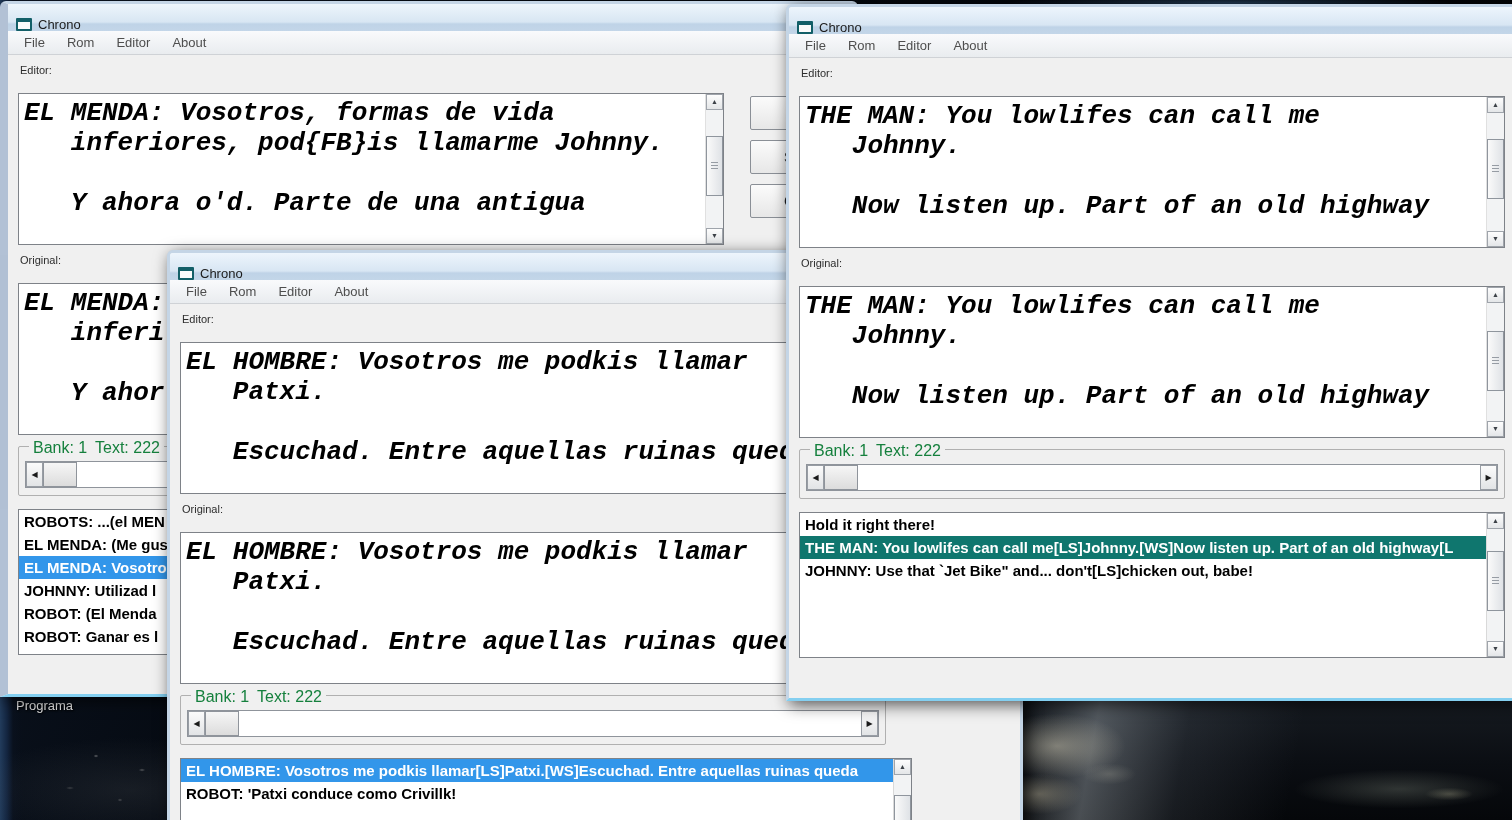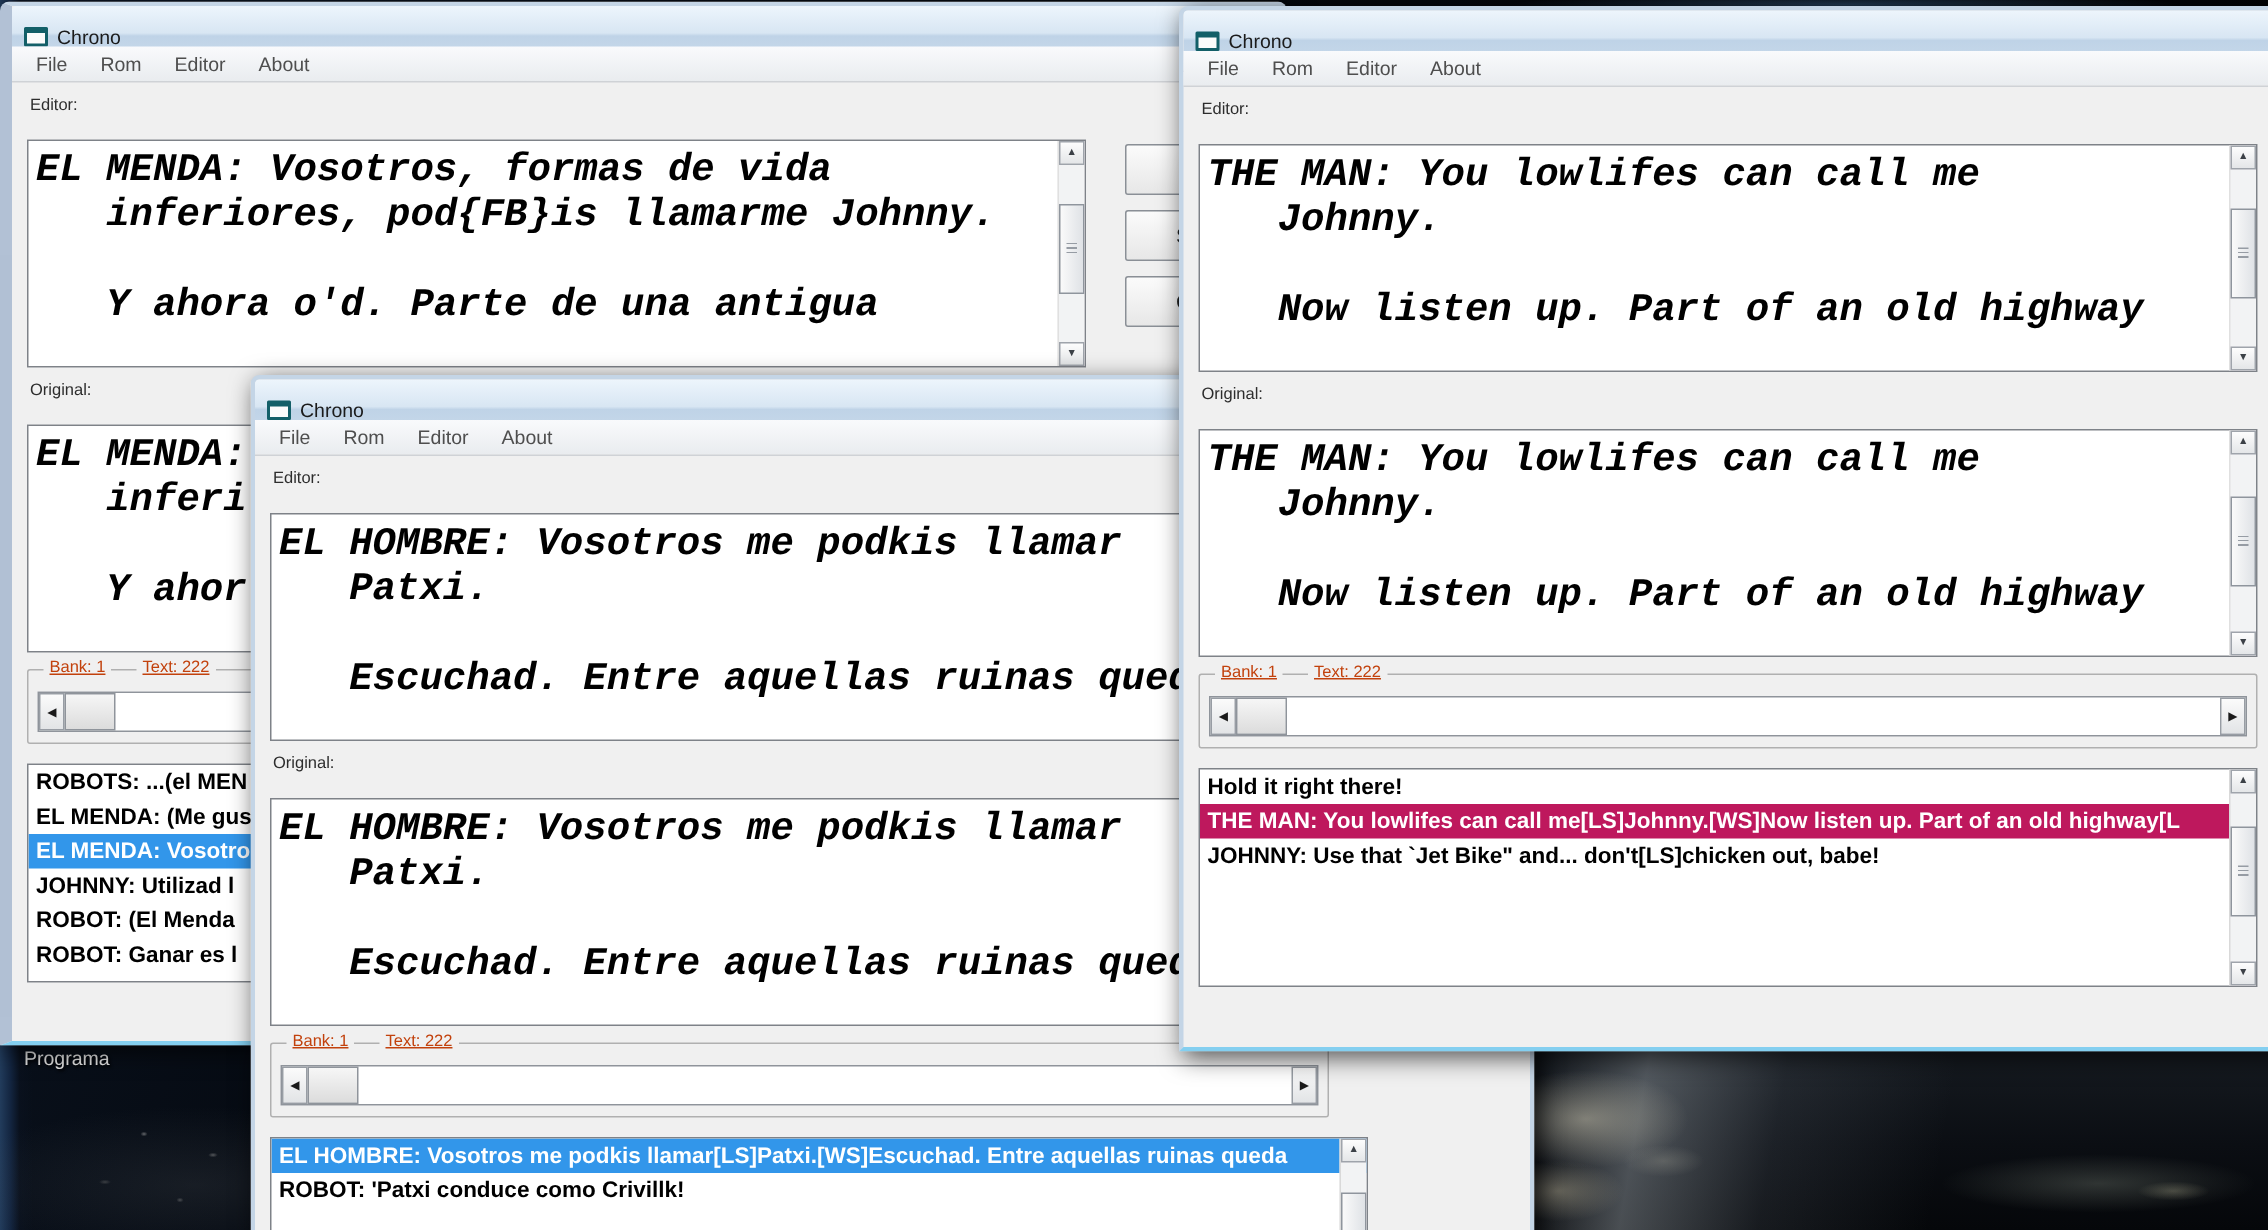--- a/index.html
+++ b/index.html
@@ -85,21 +85,21 @@
   .btncol{position:absolute;left:742px;top:92px;width:112px;display:flex;
     flex-direction:column;gap:10px;}
   .pushbtn{height:34px;box-sizing:border-box;border:1px solid #8a8f96;border-radius:2px;
     background:linear-gradient(#fbfbfb,#e7e7e7);font-size:14px;color:#1f1f1f;
     line-height:32px;padding-left:33px;}
 
   
   .bankbox{position:absolute;left:10px;top:442px;width:706px;height:50px;
     border:1px solid #b0b0b0;border-radius:2px;box-sizing:border-box;}
   .bank-lbl,.text-lbl{position:absolute;top:-8px;background:#f0f0f0;padding:0 4px;
-    font-size:11px;color:#c2410c;text-decoration:underline;}
+    font-size:16px;color:#15803d;}
   .bank-lbl{left:10px;}
   .text-lbl{left:72px;}
   .hscroll{position:absolute;left:6px;right:6px;top:14px;height:27px;background:#fff;
     border:1px solid #8f949b;box-sizing:border-box;}
   .hbtn{position:absolute;top:0;bottom:0;width:17px;box-sizing:border-box;
     background:linear-gradient(#fbfbfb,#e2e4e6);border:1px solid #989da4;
     font-size:8px;color:#1a1a1a;text-align:center;line-height:24px;}
   .hb-left{left:0;}.hb-right{right:0;}
   .hthumb{position:absolute;left:17px;top:0;bottom:0;width:34px;box-sizing:border-box;
     background:linear-gradient(#f6f6f6,#dcdcdc);border:1px solid #8f949b;}
@@ -301,21 +301,21 @@
       <div class="hscroll">
         <div class="hbtn hb-left">◀</div>
         <div class="hthumb"></div>
         <div class="hbtn hb-right">▶</div>
       </div>
     </div>
 
     <div class="listbox">
       <div class="rows">
           <div class="listrow">Hold it right there!</div>
-          <div class="listrow selected" style="background: #be185d;">THE MAN: You lowlifes can call me[LS]Johnny.[WS]Now listen up. Part of an old highway[L</div>
+          <div class="listrow selected" style="background: #0f766e;">THE MAN: You lowlifes can call me[LS]Johnny.[WS]Now listen up. Part of an old highway[L</div>
           <div class="listrow">JOHNNY: Use that `Jet Bike" and... don't[LS]chicken out, babe!</div>
         </div>
       <div class="list-vscroll">
         <div class="sbtn sb-up">▲</div>
         <div class="vthumb" style="top: 38px;"></div>
         <div class="sbtn sb-down">▼</div>
       </div>
     </div>
   </div>
 </div>

